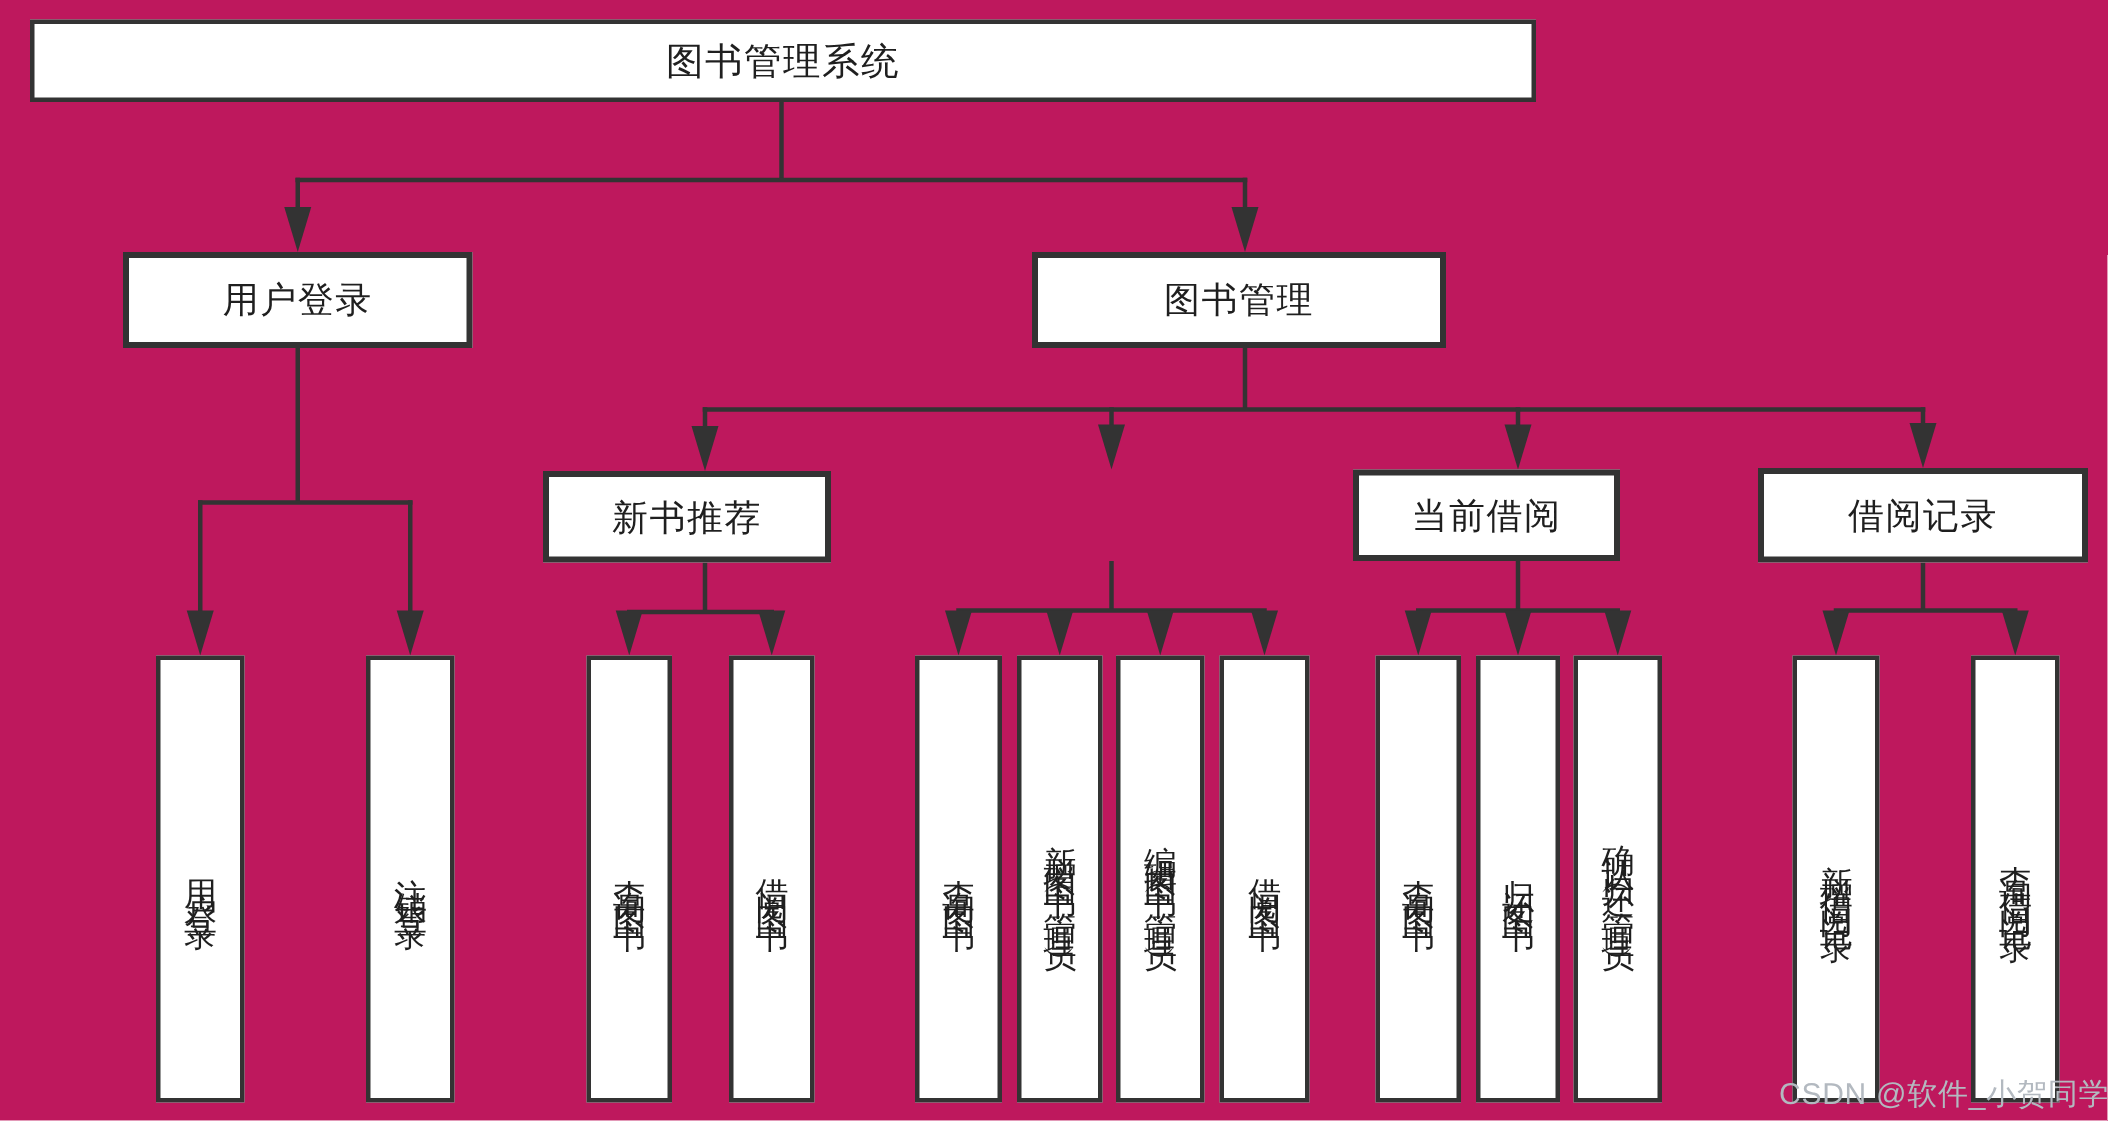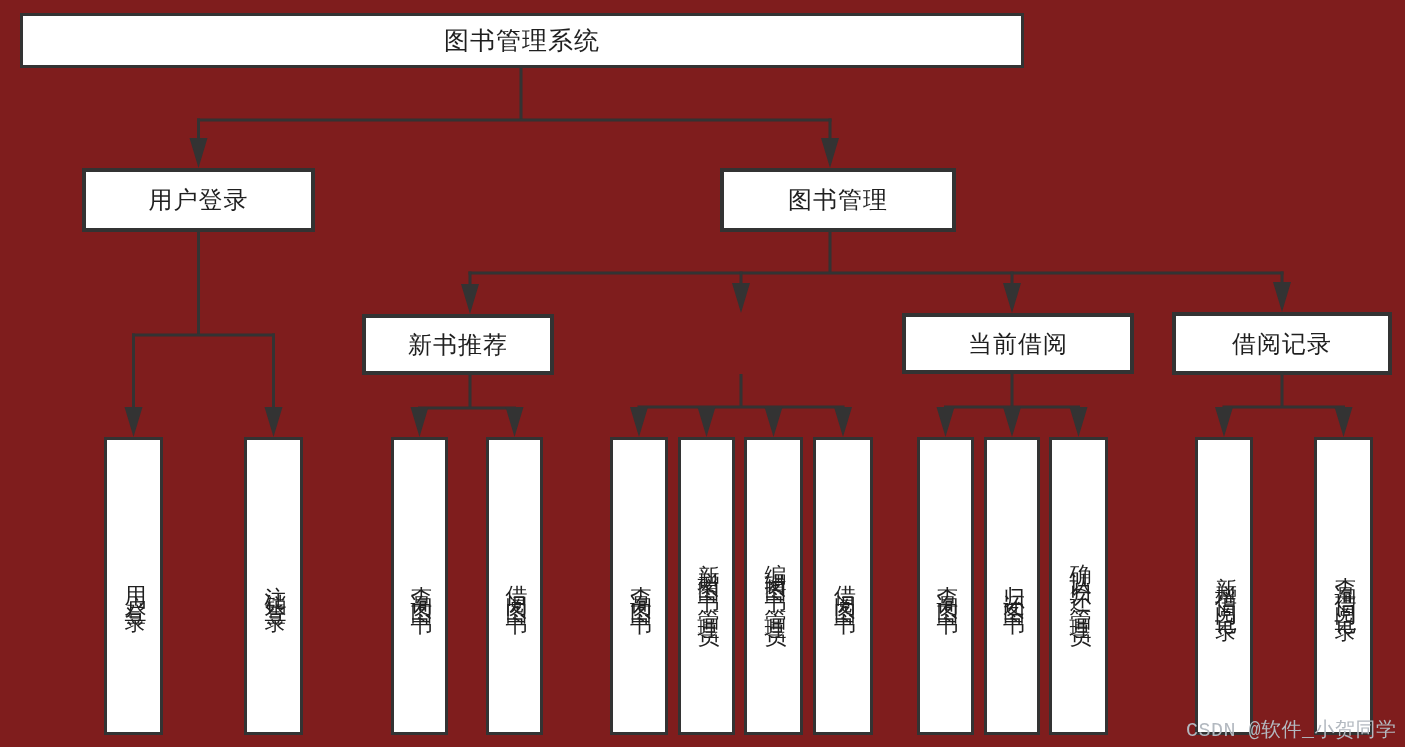--- a/index.html
+++ b/index.html
@@ -1,21 +1,21 @@
 <!DOCTYPE html>
 <html><head>
 <meta charset="utf-8">
 <style>
   html, body { margin: 0; padding: 0; background: #ffffff; }
   #stage {
     position: relative;
     width: 1405px;
     height: 747px;
-    background: #7f1d1d;
-    font-family: Liberation Mono, monospace;
+    background: #be185d;
+    font-family: Liberation Sans, sans-serif;
     overflow: hidden;
   }
   #wires { position: absolute; left: 0; top: 0; width: 1405px; height: 747px; }
   .box {
     position: absolute;
     background: #ffffff;
     border: 3px solid #333333;
     box-sizing: border-box;
     display: flex;
     align-items: center;
@@ -110,28 +110,28 @@
     </g>
   </svg>
 
   <div class="box hbox root" style="left:20px; top:13px; width:1004px; height:55px;">
     <span>图书管理系统</span>
   </div>
 
   <div class="box hbox lv2" style="left:82px; top:168px; width:233px; height:64px;">
     <span>用户登录</span>
   </div>
-  <div class="box hbox lv2" style="left:720px; top:168px; width:236px; height:64px;align-items:center;">
+  <div class="box hbox lv2" style="left:688px; top:168px; width:276px; height:64px;align-items:center;">
     <span>图书管理</span>
   </div>
 
   <div class="box hbox lv3" style="left:362px; top:314px; width:192px; height:61px;">
     <span>新书推荐</span>
   </div>
-  <div class="box hbox lv3" style="left:902px; top:313px; width:232px; height:61px;">
+  <div class="box hbox lv3" style="left:902px; top:313px; width:178px; height:61px;">
     <span>当前借阅</span>
   </div>
   <div class="box hbox lv3" style="left:1172px; top:312px; width:220px; height:63px;">
     <span>借阅记录</span>
   </div>
 
   <div class="box vbox" style="left:104px; top:437px; width:59px; height:298px;">
     <span>用户登录</span>
   </div>
   <div class="box vbox" style="left:244px; top:437px; width:59px; height:298px;">

